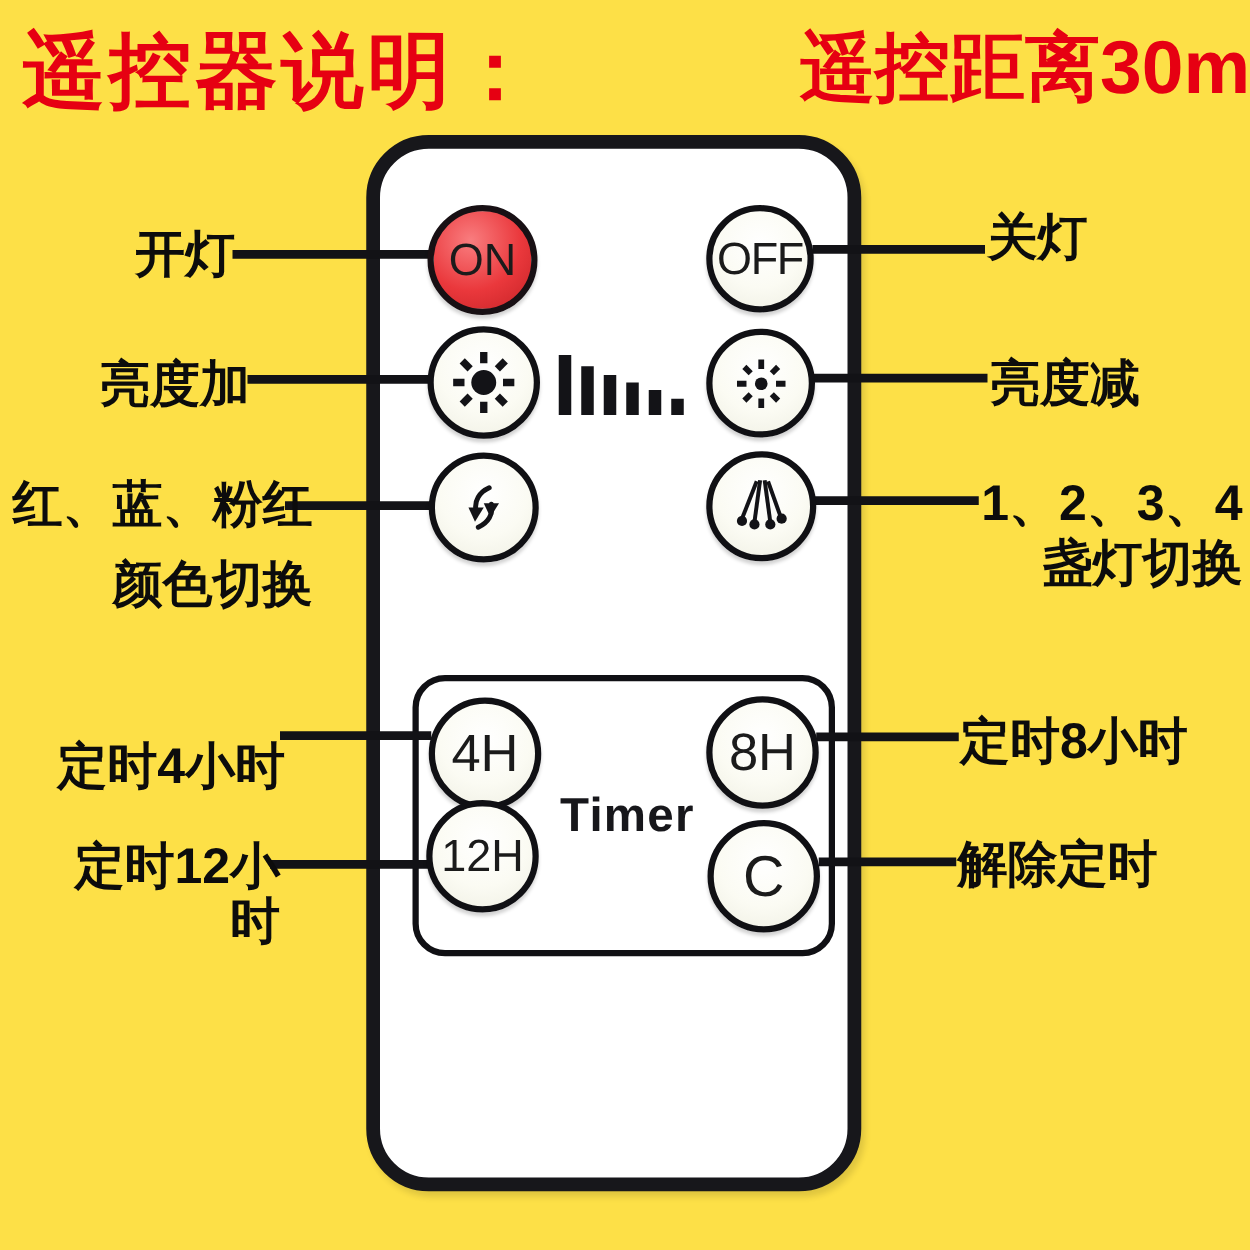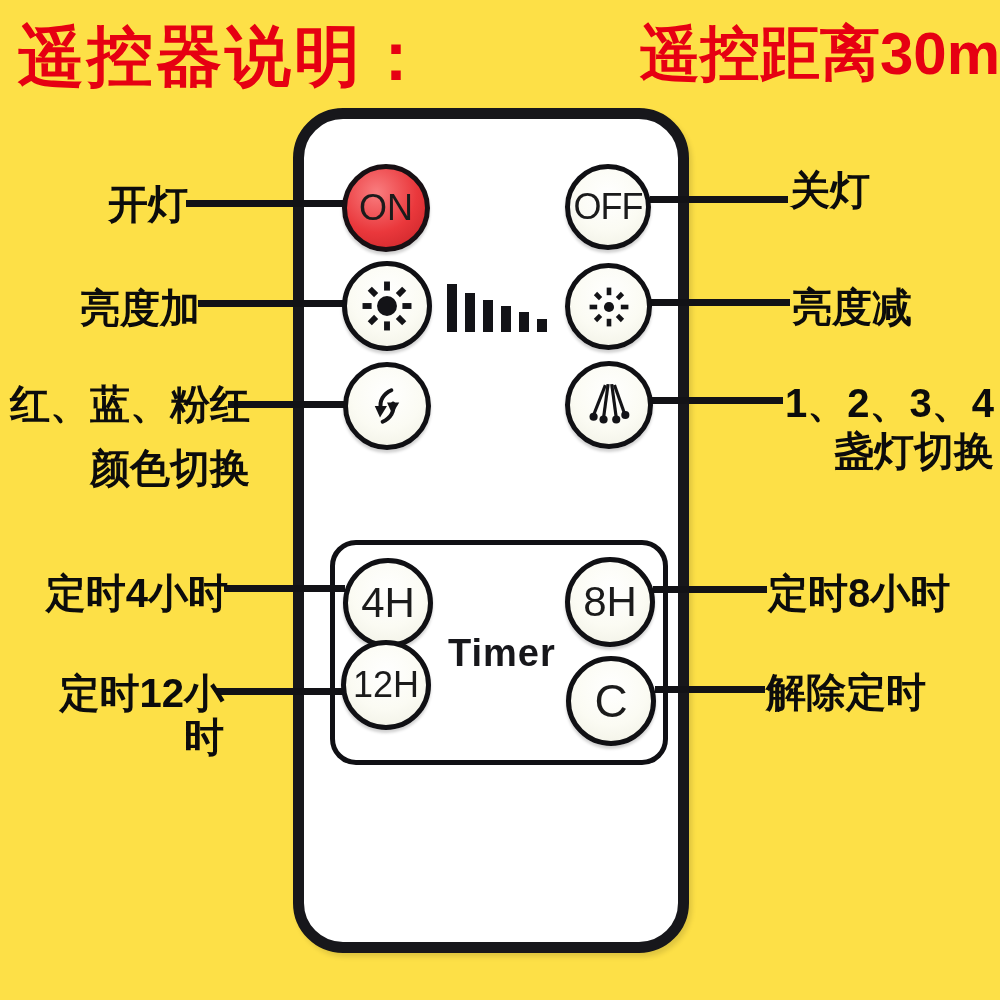--- a/index.html
+++ b/index.html
@@ -49,21 +49,21 @@
   .bars { position:absolute; left:447px; top:284px; height:48px; display:flex; align-items:flex-end; gap:8px; }
   .bars span { display:block; width:10px; background:#131317; }
   .connector { position:absolute; height:7px; background:#121216; }
   .annotation {
     position:absolute; color:#0c0c0c; font-weight:bold; font-size:40px;
     line-height:44px; white-space:pre-line;text-align:right;
   }
   .ann-l1 { left:40px;  top:182px; width:148px; text-align:right; }
   .ann-l2 { left:38px;  top:286px; width:162px; text-align:right; }
   .ann-l3 { left:10px;  top:372px; width:240px; line-height:64px; }
-  .ann-l4 { left:28px;  top:571px; width:200px; text-align:right; }
+  .ann-l4 { left:28px;  top:591px; width:200px; text-align:right; }
   .ann-l5 { left:24px;  top:671px; width:200px; }
   .ann-r1 { left:790px; top:168px; }
   .ann-r2 { left:792px; top:285px; }
   .ann-r3 { left:785px; top:379px; line-height:48px; }
   .ann-r4 { left:768px; top:571px; }
   .ann-r5 { left:766px; top:670px; }
   .line-l1 { left:186px; top:200px; width:158px; }
   .line-l2 { left:198px; top:300px; width:146px; }
   .line-l3 { left:228px; top:401px; width:116px; }
   .line-l4 { left:224px; top:585px; width:121px; }

